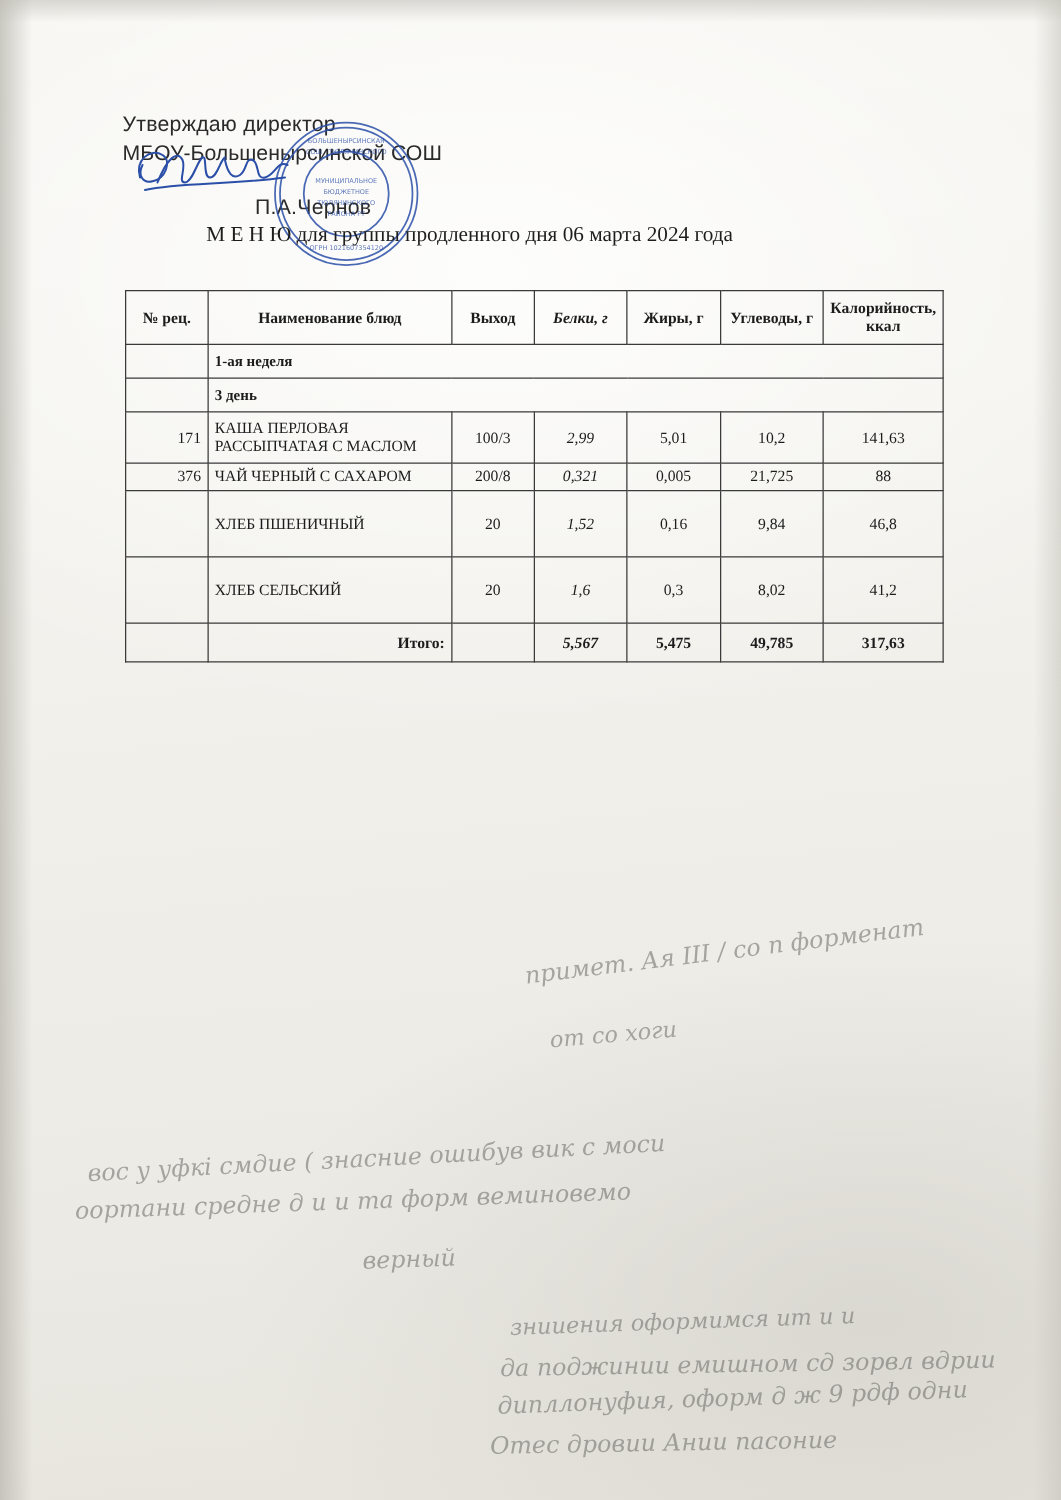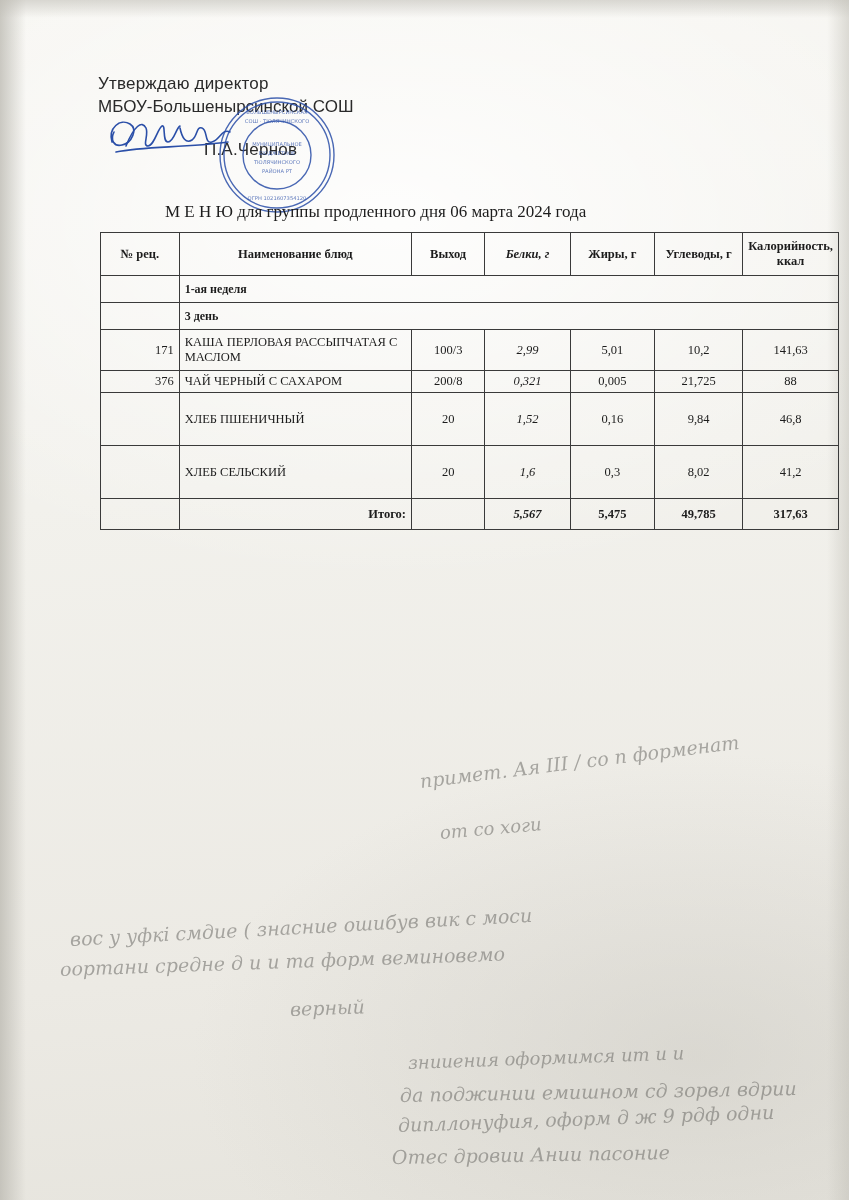--- a/index.html
+++ b/index.html
@@ -42,21 +42,21 @@
     position: absolute;
     right: 0; top: 0; bottom: 0; width: 22px;
     background: linear-gradient(270deg, rgba(196,194,186,0.55), rgba(196,194,186,0) 100%);
     pointer-events: none;
   }
 
   
   .approval {
     position: absolute;
     left: 98px;
-    top: 72px;
+    top: 88px;
     width: 330px;
     font-family: "Liberation Sans", sans-serif;
     font-size: 17px;
     line-height: 23px;
     color: #2a2a2a;
     letter-spacing: 0.2px;
   }
   .approval .line2 { letter-spacing: 0px; }
   .approval .sign-line {
     margin-top: 20px;
@@ -78,33 +78,33 @@
     left: 216px;
     top: 96px;
     width: 122px;
     height: 118px;
     pointer-events: none;
   }
 
   .menu-title {
     position: absolute;
     left: 165px;
-    top: 202px;
+    top: 178px;
     font-family: "Liberation Serif", serif;
     font-size: 17px;
     color: #1d1d1d;
     white-space: nowrap;
   }
 
   
   .table-wrap {
     position: absolute;
     left: 100px;
     top: 232px;
-    width: 739px;
+    width: 655px;
   }
   table.menu {
     border-collapse: collapse;
     width: 100%;
     font-size: 12.5px;
     color: #1c1c1c;
   }
   table.menu th, table.menu td {
     border: 1px solid #3a3a3a;
     padding: 3px 5px;

